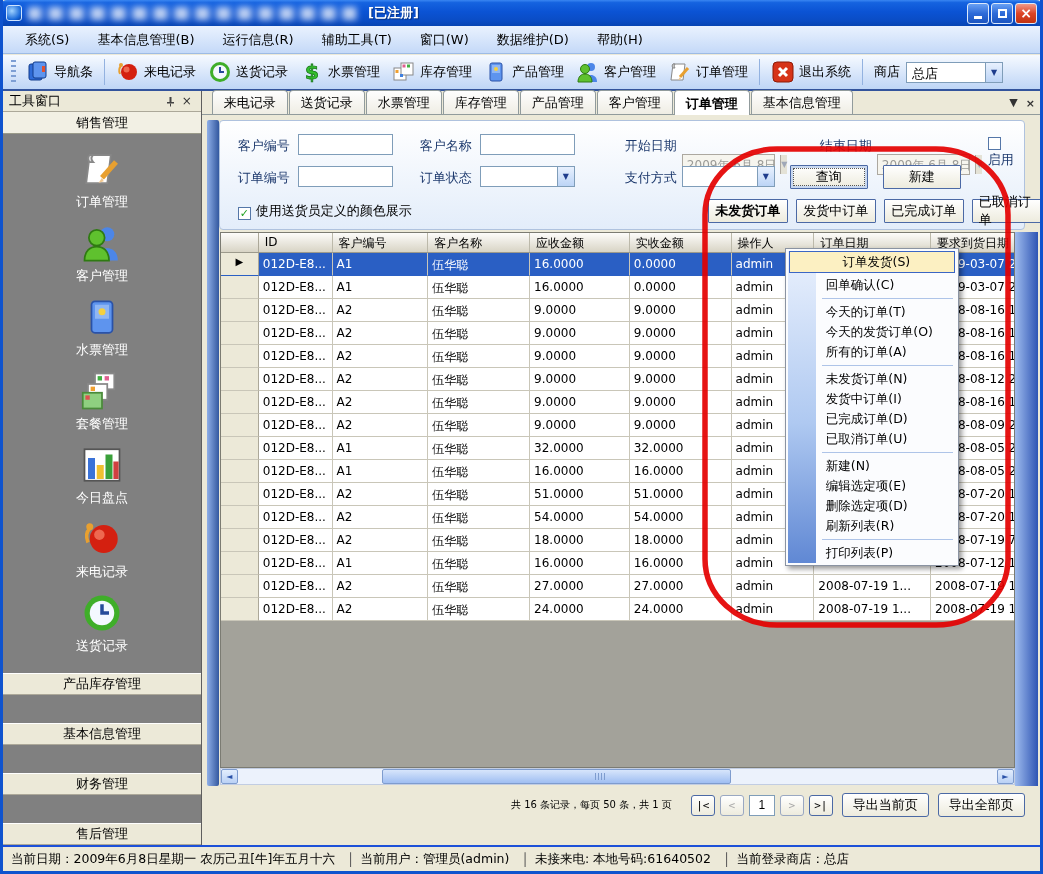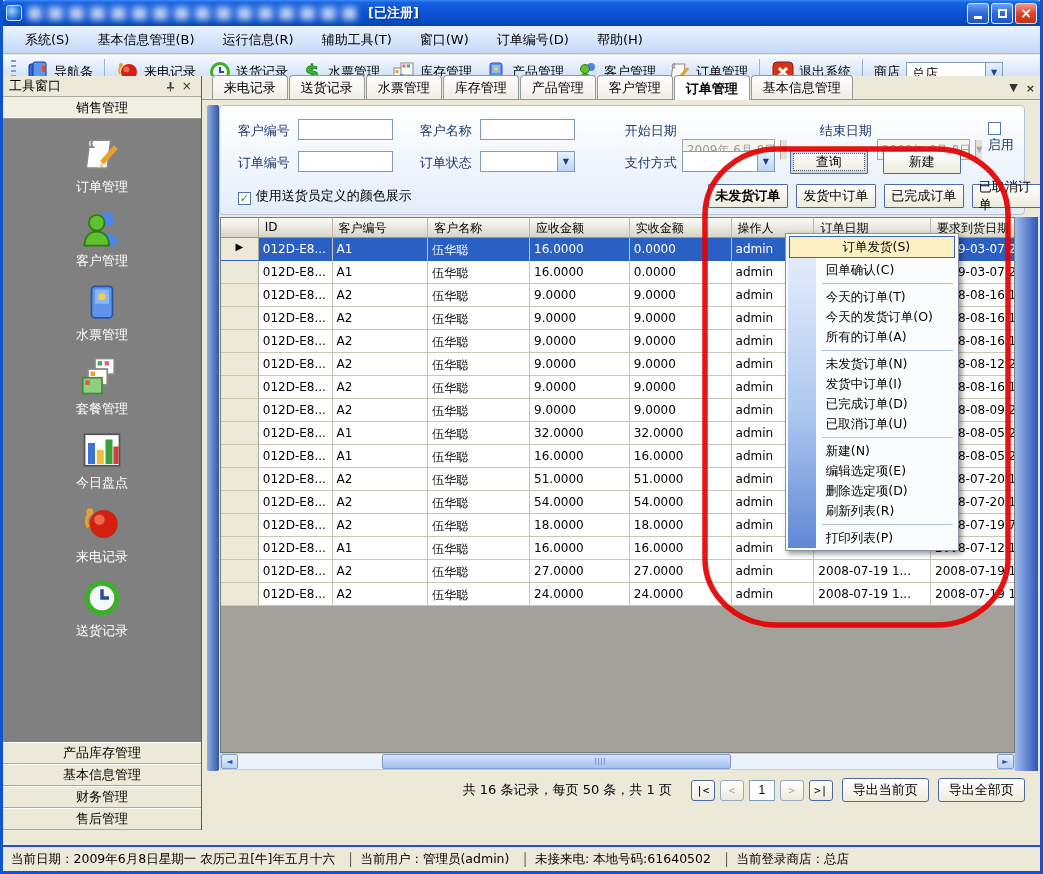--- a/index.html
+++ b/index.html
@@ -38,34 +38,34 @@
   .tool-btn{display:flex;align-items:center;gap:4px;padding:3px 6px;border-radius:3px;}
   .tool-sep{width:1px;height:26px;background:#93B2E0;margin:0 5px;}
   .tb-ic{width:24px;height:24px;display:block;}
   .store-box{display:flex;align-items:center;gap:6px;margin-left:6px;}
   .combo{display:flex;align-items:stretch;border:1px solid #7F9DB9;background:#fff;height:21px;}
   .combo .val{padding:2px 5px;min-width:78px;}
   .combo .arrow{width:17px;background:linear-gradient(180deg,#E8F1FE,#BCD4F6);border-left:1px solid #7F9DB9;
     color:#1E3C8C;font-size:8px;display:flex;align-items:center;justify-content:center;}
 
   
-  .main{position:absolute;left:0;top:76px;width:1037px;height:570px;display:flex;}
+  .main{position:absolute;left:0;top:91px;width:1037px;height:570px;display:flex;}
 
   
   .sidebar{width:200px;height:754px;background:#808080;position:relative;border-right:1px solid #5E5E5E;}
   .sb-title{height:21px;background:#ECE9D8;display:flex;align-items:center;padding:0 6px;border-bottom:1px solid #ACA899;}
   .sb-title .lbl{flex:1;}
   .sb-mini{width:16px;height:16px;display:flex;align-items:center;justify-content:center;color:#333;font-size:12px;}
   .sb-group{height:22px;background:#F2F0E4;border-bottom:1px solid #9A9A8A;display:flex;align-items:center;justify-content:center;}
   .sb-body{position:absolute;top:43px;bottom:88px;left:0;right:0;display:flex;flex-direction:column;align-items:center;padding-top:12px;gap:7px;overflow:hidden;}
   .sb-item{display:flex;flex-direction:column;align-items:center;gap:3px;color:#fff;width:100%;padding:2px 0;}
   .sb-item svg{width:42px;height:42px;}
   .sb-bottom{position:absolute;left:0;right:0;bottom:0;}
   .sb-bar{height:22px;background:#ECE9D8;border-top:1px solid #FFFFFF;border-bottom:1px solid #ACA899;
-    display:flex;align-items:center;justify-content:center;}
+    display:flex;align-items:center;justify-content:center;margin-top:28px;}
 
   
   .content{position:relative;width:843px;height:754px;background:#ECE9D8;}
 
   
   .tabbar{position:absolute;left:0;top:0;width:843px;height:24px;border-bottom:1px solid #919B9C;
     display:flex;align-items:flex-end;padding-left:10px;background:#ECE9D8;}
   .tab{padding:3px 11px 2px;margin-right:1px;border:1px solid #919B9C;border-bottom:none;border-radius:4px 4px 0 0;
     background:linear-gradient(180deg,#FEFEFE,#EFEDE4);font-size:13px;position:relative;}
   .tab.active{background:#FFF;font-weight:bold;top:1px;padding-top:4px;z-index:2;}
@@ -116,21 +116,21 @@
   .hs-btn{width:17px;height:15px;background:linear-gradient(180deg,#E3EEFD,#BAD1F5);border:1px solid #7E9CCE;border-radius:2px;
     color:#2A52A8;font-size:8px;display:flex;align-items:center;justify-content:center;}
   .hs-track{flex:1;position:relative;}
   .hs-thumb{position:absolute;left:19%;width:46%;top:0;height:15px;border:1px solid #7E9CCE;border-radius:2px;
     background:linear-gradient(180deg,#D7E5FB,#9FBEF2);}
   .hs-grip{position:absolute;left:47%;top:4px;width:10px;height:7px;
     background:repeating-linear-gradient(90deg,#7E9CCE 0 1px,transparent 1px 3px);}
 
   
   .pager{position:absolute;left:18px;top:700px;width:805px;height:28px;display:flex;align-items:center;justify-content:flex-end;gap:5px;}
-  .pg-sum{margin-right:14px;font-size:13px;margin-left:13px;}
+  .pg-sum{margin-right:14px;font-size:10px;margin-left:13px;}
   .pg-btn{height:21px;min-width:24px;border:1px solid #4B69A5;border-radius:3px;background:linear-gradient(180deg,#FFF,#EDEBDD);
     display:flex;align-items:center;justify-content:center;font-family:"DejaVu Sans Mono","Liberation Mono",monospace;font-size:11px;padding:0 4px;}
   .pg-btn.dis{color:#A8A8A8;border-color:#9AA8C2;}
   .pg-input{width:26px;height:21px;border:1px solid #7F9DB9;text-align:center;font-size:12px;background:#fff;}
   .pg-exp{height:24px;border:1px solid #4B69A5;border-radius:3px;background:linear-gradient(180deg,#FFF,#EDEBDD);
     display:flex;align-items:center;padding:0 10px;margin-left:4px;}
 
   
   .ctx{position:absolute;left:583px;top:157px;width:174px;z-index:50;background:#FBFCFE;border:1px solid #8A93A2;
     box-shadow:3px 3px 5px rgba(0,0,0,.4);padding:2px;}
@@ -172,21 +172,21 @@
     </div>
   </div>
 
   <div class="menubar">
 
   <div class="menu-item"><span>系统(S)</span></div>
       <div class="menu-item"><span>基本信息管理(B)</span></div>
       <div class="menu-item"><span>运行信息(R)</span></div>
       <div class="menu-item"><span>辅助工具(T)</span></div>
       <div class="menu-item"><span>窗口(W)</span></div>
-      <div class="menu-item"><span>订单编号(D)</span></div>
+      <div class="menu-item"><span>数据维护(D)</span></div>
       <div class="menu-item"><span>帮助(H)</span></div>
     </div>
 
   <div class="toolbar">
     <div class="grip"></div>
     <div class="tool-btn">
       <svg class="tb-ic" viewBox="0 0 24 24">
           <rect x="3" y="4" width="13" height="16" rx="2" fill="#2E6BD8" stroke="#123C8C"></rect>
           <rect x="7" y="2" width="13" height="16" rx="2" fill="#5E94EE" stroke="#123C8C"></rect>
           <rect x="16" y="6" width="3" height="6" fill="#E05030"></rect>

